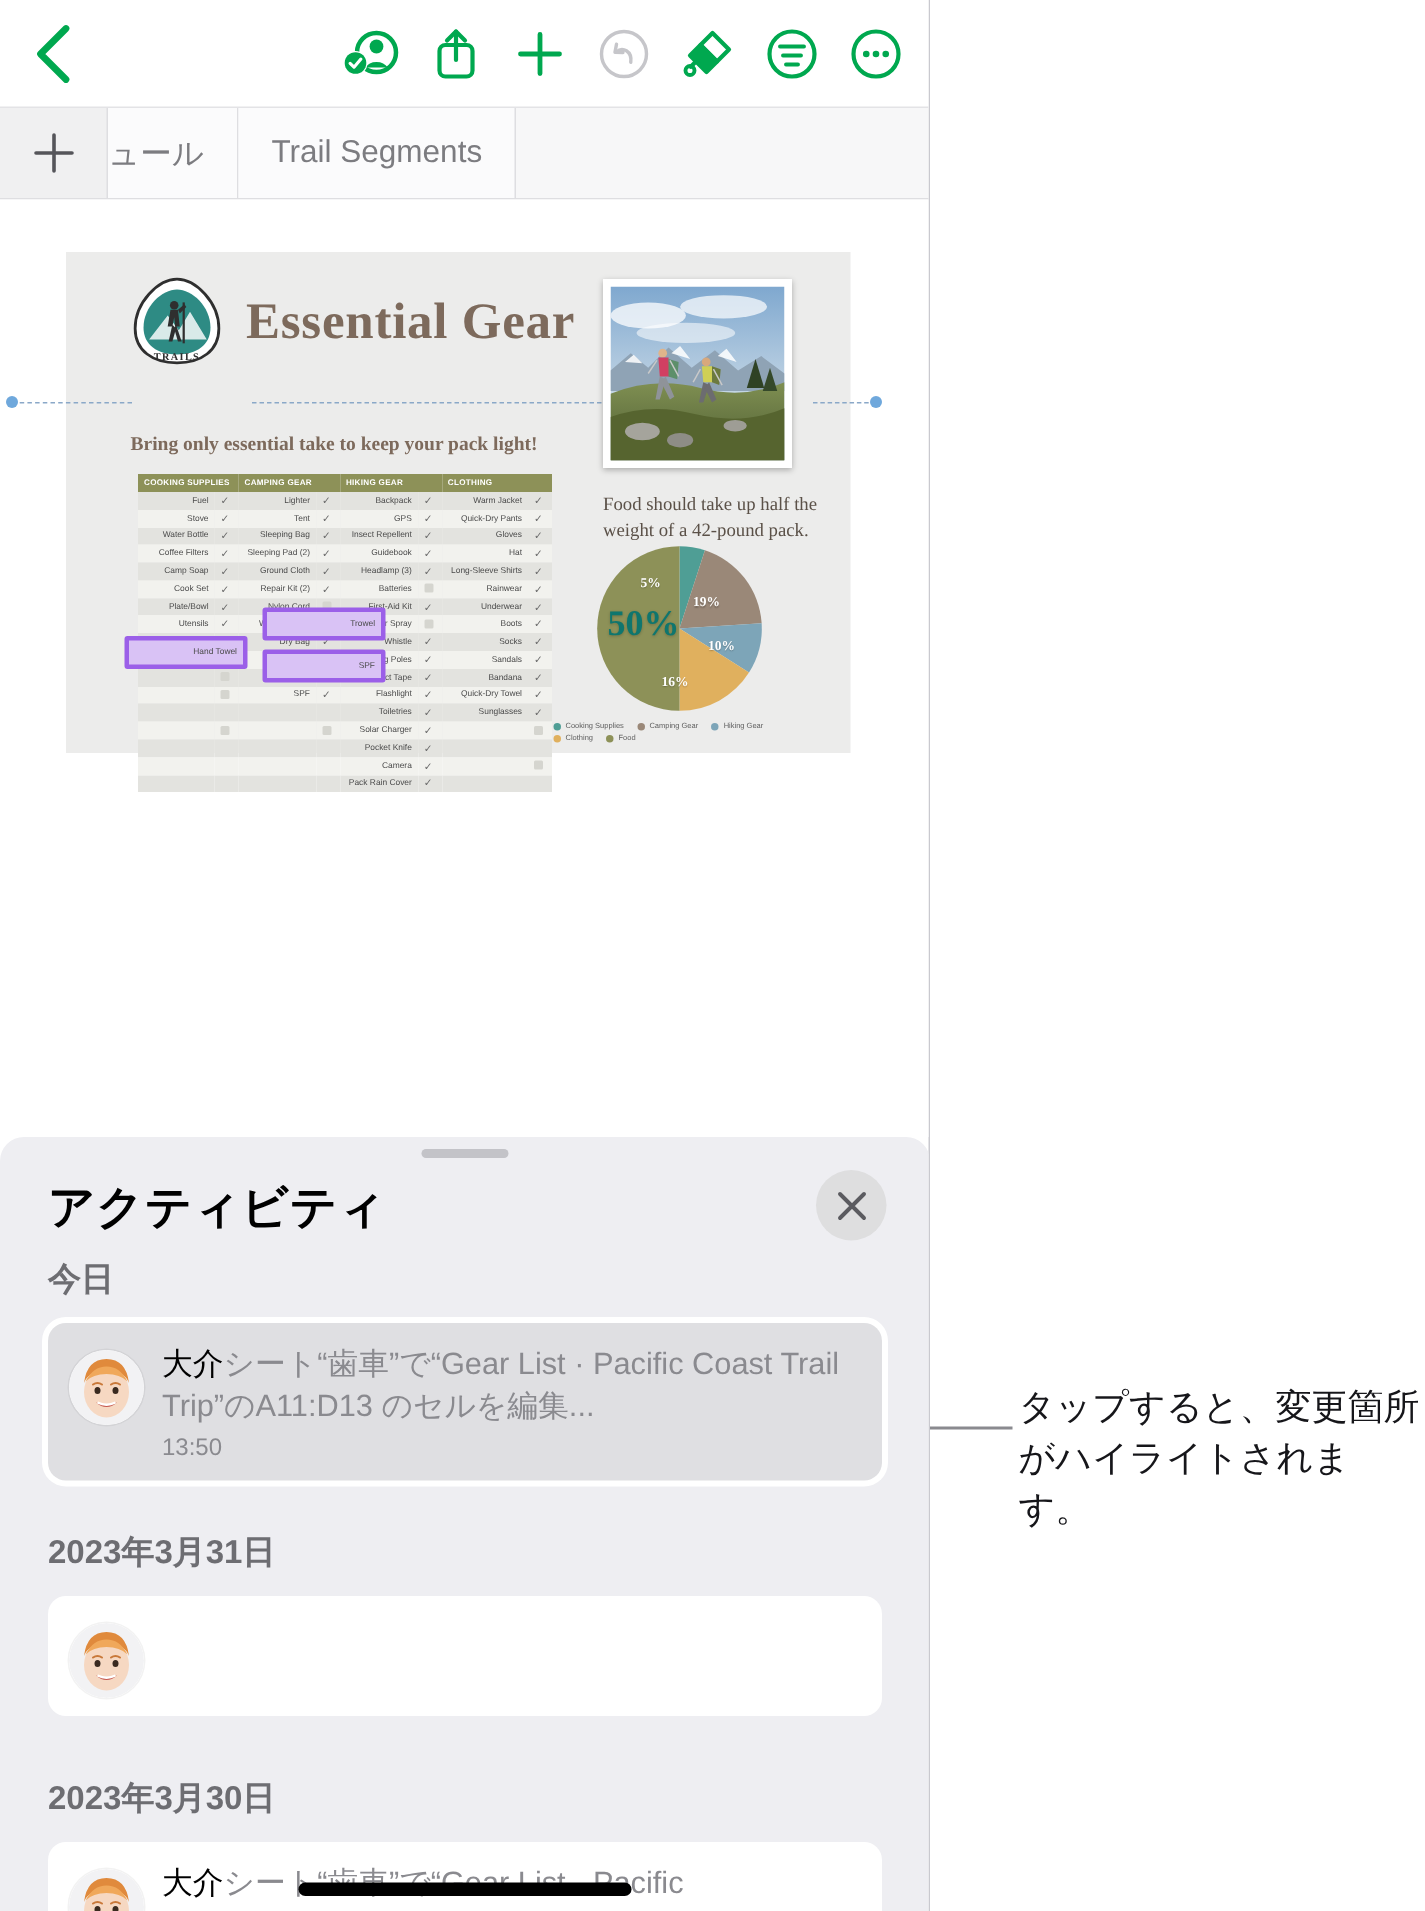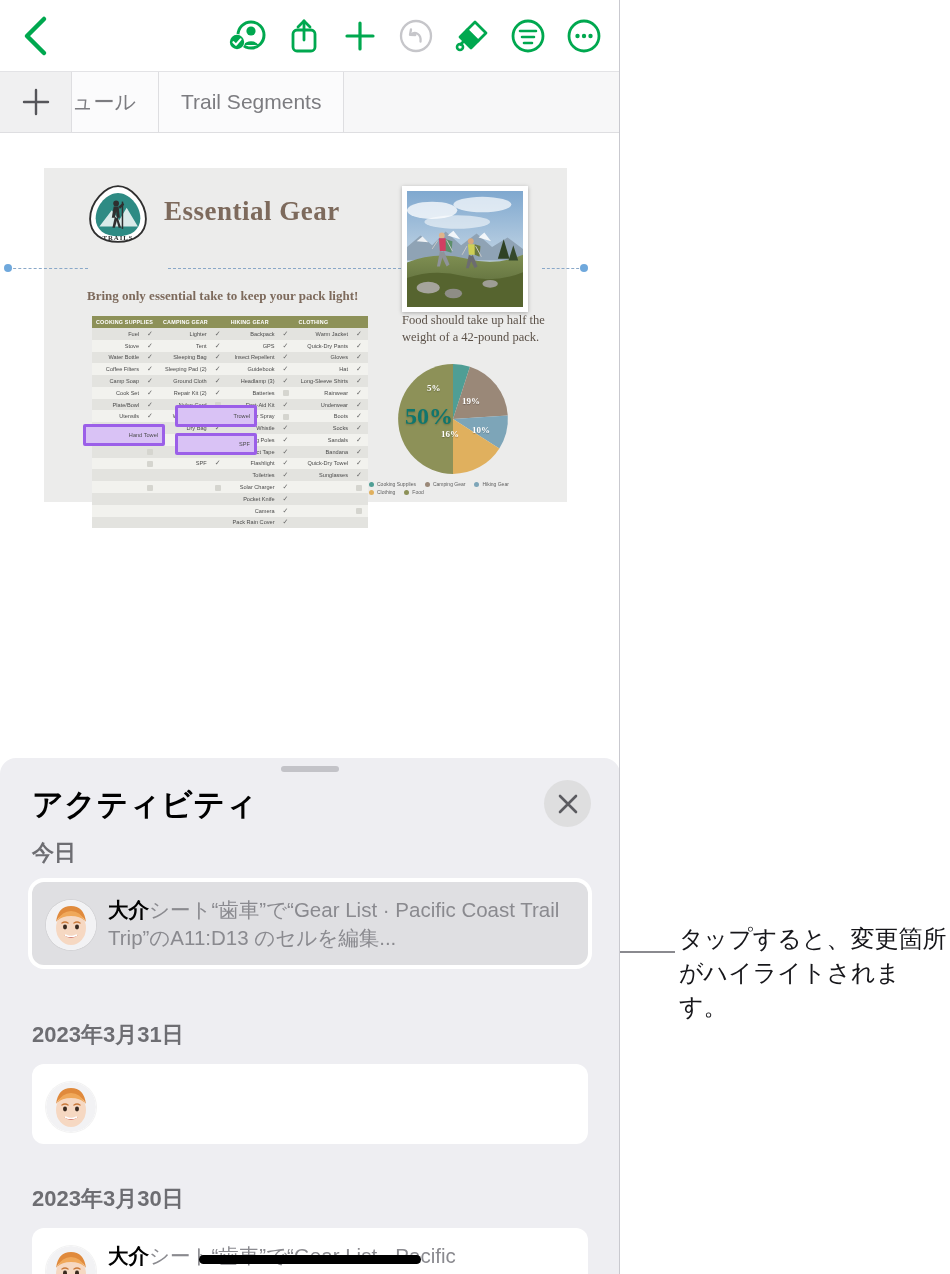--- a/index.html
+++ b/index.html
@@ -70,37 +70,37 @@
     position:absolute; top:96px; width:8px; height:8px; border-radius:50%;
     background:#6fa8dc;
   }
 
   
   #logo { position:absolute; left:43px; top:15px; width:62px; height:62px; }
 
   #sheet-title {
     position:absolute; left:120px; top:28px;
     font-family:"Liberation Serif","DejaVu Serif",serif;
-    font-size:27px; font-weight:bold; color:#7d6a5c; letter-spacing:.5px;
+    font-size:34px; font-weight:bold; color:#7d6a5c; letter-spacing:.5px;
   }
   #sheet-sub {
     position:absolute; left:43px; top:120px;
     font-family:"Liberation Serif","DejaVu Serif",serif;
     font-size:13px; font-weight:bold; color:#7d6a5c;
   }
 
   
   #photo-wrap {
     position:absolute; left:358px; top:18px; width:126px; height:126px;
     background:#ffffff; padding:5px;
     box-shadow:0 1px 4px rgba(0,0,0,.28);
   }
   #photo { width:100%; height:100%; display:block; }
   #photo-cap {
-    position:absolute; left:358px; top:144px; width:145px;
+    position:absolute; left:358px; top:160px; width:145px;
     font-family:"Liberation Serif","DejaVu Serif",serif;
     font-size:12.5px; color:#5b5148; line-height:1.38;
   }
 
   
   #gear-table {
     position:absolute; left:48px; top:148px; width:276px;
     border-collapse:collapse; font-size:5.6px; color:#4b4b4b;
   }
   #gear-table th {
@@ -170,21 +170,21 @@
     cursor:pointer;
   }
   .act-card.selected { background:#dfdfe2; box-shadow:0 0 0 4px #ffffff; }
   .avatar {
     width:50px; height:50px; border-radius:50%; flex:0 0 50px;
     margin-right:12px; margin-top:4px; background:#ffffff; overflow:hidden;
     box-shadow:0 0 0 1px rgba(0,0,0,.05);
   }
   .avatar svg { display:block; }
   .act-text { flex:1 1 auto; font-size:20.5px; line-height:1.38; color:#8a8a8f; }
-  .act-text b { color:#000000; font-weight:bold; }
+  .act-text b { color:#000000; font-weight:normal; }
   .act-time { font-size:16px; color:#8a8a8f; margin-top:4px; }
 
   #home-indicator {
     position:absolute; left:50%; transform:translateX(-50%); bottom:10px;
     width:222px; height:9px; border-radius:5px; background:#000000;
   }
 
   
   #leader {
     position:absolute; left:620px; top:951px; width:55px; height:0;
@@ -554,21 +554,21 @@
               <path d="M50 50 L65.14183272437242 3.3982307015374786 A49 49 0 0 1 98.9033096929853 46.92326454306365 Z" fill="#9a8878"></path>
               <path d="M50 50 L98.9033096929853 46.92326454306365 A49 49 0 0 1 91.37206834959873 76.25551295397085 Z" fill="#7da5b8"></path>
               <path d="M50 50 L91.37206834959873 76.25551295397085 A49 49 0 0 1 50 99 Z" fill="#e0b05e"></path>
               <path d="M50 50 L50 99 A49 49 0 0 1 49.99999999999999 1 Z" fill="#8d9158"></path>
             </g>
         </svg>
         <div id="pie-big">50%</div>
         <div class="pie-lbl" style="left:58px;  top:20px;">5%</div>
         <div class="pie-lbl" style="left:93px;  top:33px;">19%</div>
         <div class="pie-lbl" style="left:103px; top:62px;">10%</div>
-        <div class="pie-lbl" style="left:72px;  top:66px;">16%</div>
+        <div class="pie-lbl" style="left:72px;  top:86px;">16%</div>
         <div id="pie-legend">
             <div class="leg">
               <span class="sw" style="background:#4f9e95"></span>
               <span>Cooking Supplies</span>
             </div>
             <div class="leg">
               <span class="sw" style="background:#9a8878"></span>
               <span>Camping Gear</span>
             </div>
             <div class="leg">
@@ -609,20 +609,21 @@
               <ellipse cx="19" cy="27" rx="2" ry="2.4" fill="#3a2a20"></ellipse>
               <ellipse cx="31" cy="27" rx="2" ry="2.4" fill="#3a2a20"></ellipse>
               <path d="M16 23 Q19 21 22 23" stroke="#c9793a" stroke-width="1.4" fill="none" stroke-linecap="round"></path>
               <path d="M28 23 Q31 21 34 23" stroke="#c9793a" stroke-width="1.4" fill="none" stroke-linecap="round"></path>
               <path d="M18 35 Q25 41 32 35 Q25 37 18 35 Z" fill="#c4584f"></path>
               <path d="M19 35 Q25 38 31 35" stroke="#ffffff" stroke-width="1.6" fill="none"></path>
             </svg>
           </div>
           <div style="flex: 1 1 auto;">
             <div class="act-text"><b>大介</b>シート“歯車”で“Gear List · Pacific Coast Trail Trip”のA11:D13 のセルを編集...</div>
+            <div class="act-time">13:50</div>
           </div>
         </div>
         <div class="day-head" style="top: 262px;">2023年3月31日</div>
         <div class="act-card" style="top: 306px;">
           <div class="avatar">
             <svg viewBox="0 0 50 50" width="50" height="50">
               <circle cx="25" cy="25" r="25" fill="#f2f2f4"></circle>
               <ellipse cx="25" cy="28" rx="15" ry="17" fill="#f6d8c2"></ellipse>
               <path d="M10 22 Q12 6 25 6 Q38 6 40 22 Q37 14 25 13 Q13 14 10 22 Z" fill="#e08a3c"></path>
               <path d="M11 21 Q16 11 25 11 Q34 11 39 21 Q34 16 25 16 Q16 16 11 21 Z" fill="#f0a85a"></path>

